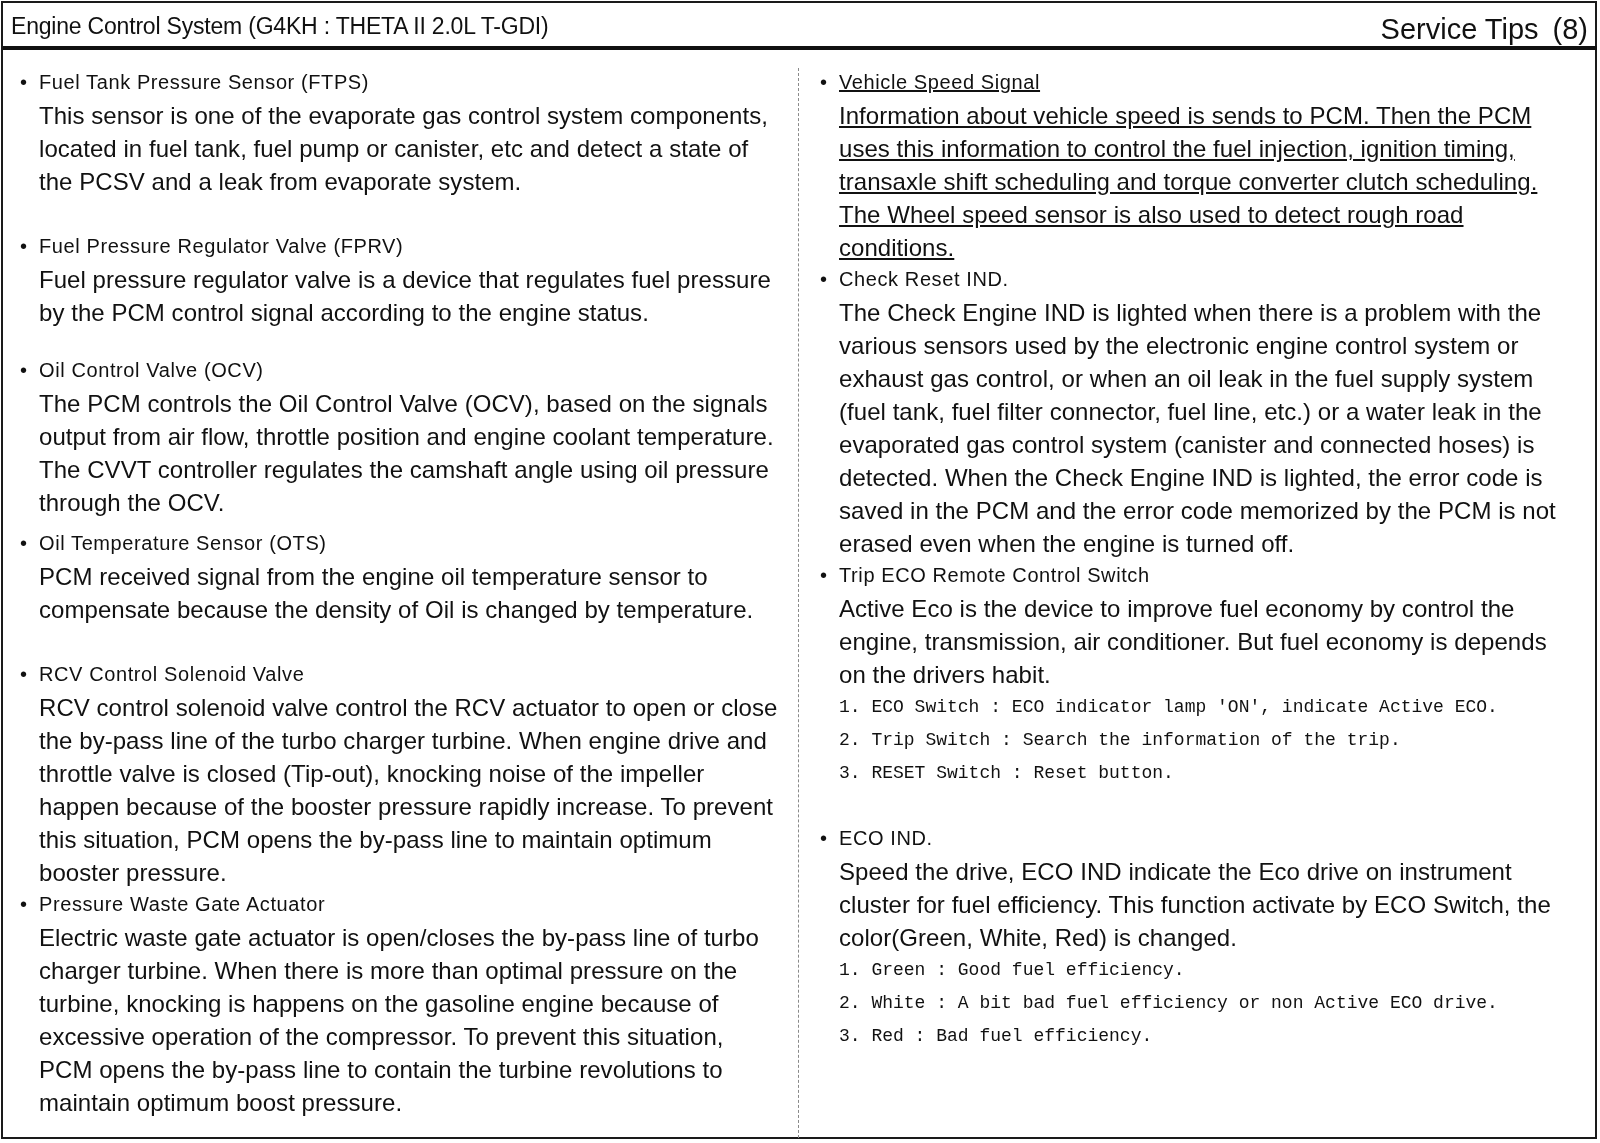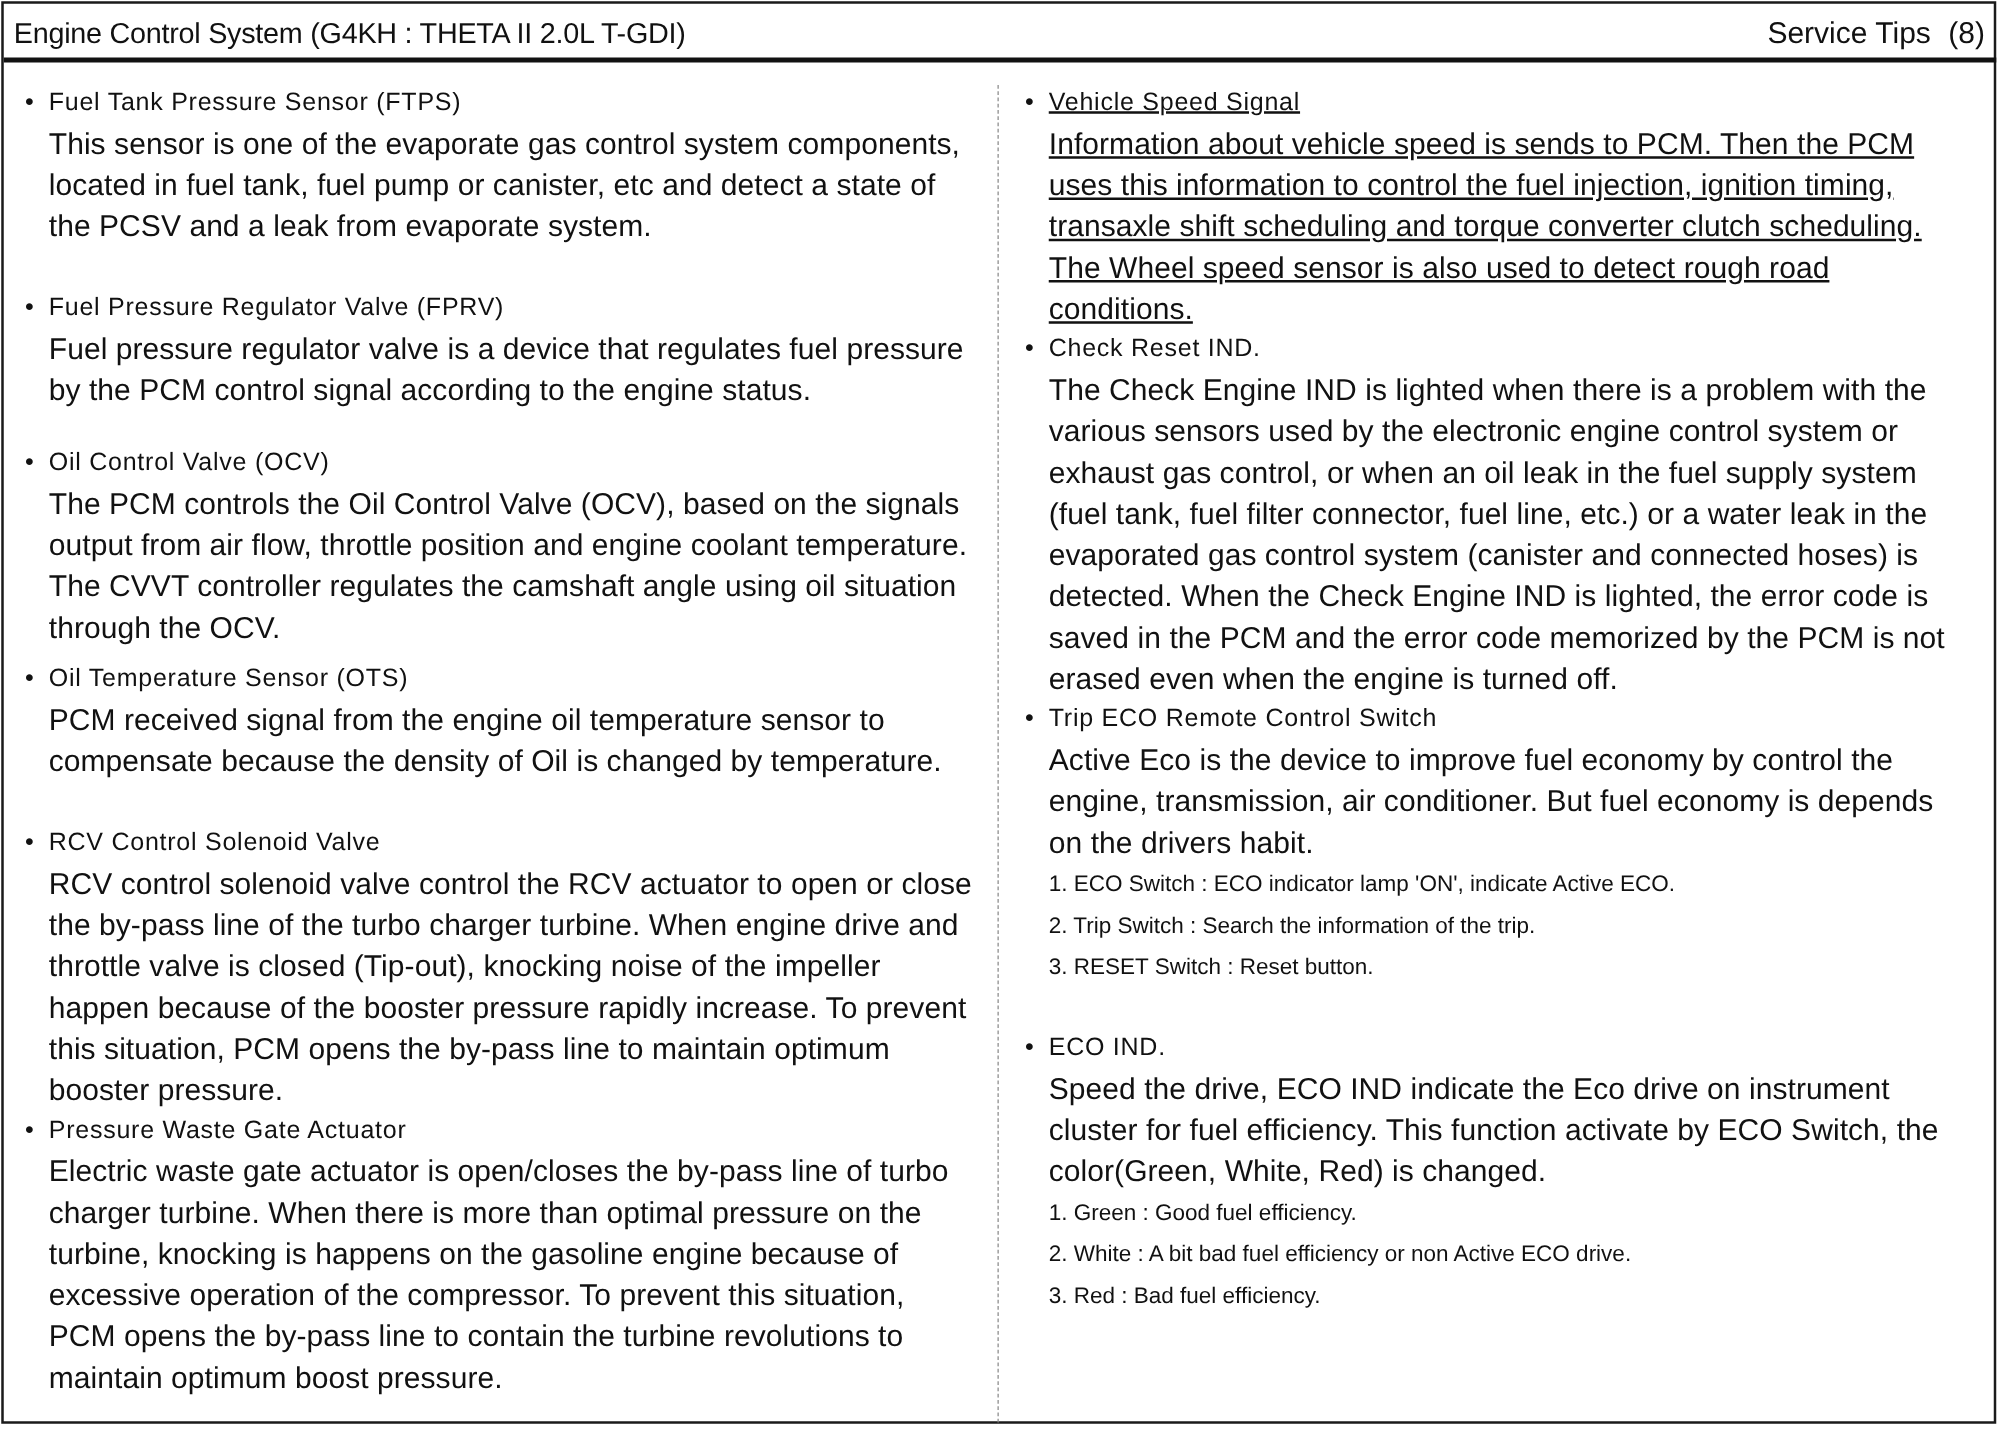--- a/index.html
+++ b/index.html
@@ -3,32 +3,32 @@
 <meta charset="utf-8">
 <style>
   html, body { margin: 0; padding: 0; background: #ffffff; }
   body { width: 1600px; height: 1143px; position: relative; overflow: hidden;
          font-family: "Liberation Sans", sans-serif; color: #111; }
   .frame { position: absolute; left: 1px; top: 1px; width: 1596px; height: 1138px;
            border: 2px solid #1a1a1a; border-top: 2px solid #1a1a1a; box-sizing: border-box; }
   .header { position: absolute; left: 3px; top: 3px; width: 1594px; height: 47px;
             border-bottom: 4px solid #111; box-sizing: border-box; }
   .title { position: absolute; left: 8px; top: 10px; font-size: 23px; letter-spacing: -0.2px; }
-  .tips { position: absolute; right: 9px; top: 10px; font-size: 24px; }
+  .tips { position: absolute; right: 9px; top: 10px; font-size: 29px; }
   .tips .num { margin-left: 14px; }
   .col { position: absolute; top: 66px; }
   .col.left { left: 20px; width: 758px; }
   .col.right { left: 820px; width: 760px; }
   .section { position: absolute; left: 0; right: 0; }
   .sec-title { font-size: 20px; line-height: 33px; height: 33px; white-space: nowrap; letter-spacing: 0.6px; }
   .bullet { display: inline-block; width: 19px; font-size: 20px; }
   .para { margin-left: 19px; font-size: 24px; line-height: 33px; text-align: justify;
           letter-spacing: 0.05px; }
   .para.last-noj { text-align: left; }
-  .list-item { margin-left: 19px; font-size: 18px; line-height: 33px; white-space: nowrap; }
+  .list-item { margin-left: 19px; font-size: 18px; line-height: 33px; white-space: nowrap; font-family: Liberation Mono, monospace; }
   .divider { position: absolute; left: 798px; top: 68px; width: 0; height: 1070px;
              border-left: 1px dashed #8a8a8a; }
 </style>
 </head>
 <body>
 
 <div class="frame"></div>
 
 <div class="header">
   <div class="title">Engine Control System (G4KH : THETA II 2.0L T-GDI)</div>
@@ -43,21 +43,21 @@
   <div class="section" style="top:0px;">
     <div class="sec-title"><span class="bullet">•</span><span>Fuel Tank Pressure Sensor (FTPS)</span></div>
     <div class="para last-noj">This sensor is one of the evaporate gas control system components, located in fuel tank, fuel pump or canister, etc and detect a state of the PCSV and a leak from evaporate system.</div>
   </div>
   <div class="section" style="top:164px;">
     <div class="sec-title"><span class="bullet">•</span><span>Fuel Pressure Regulator Valve (FPRV)</span></div>
     <div class="para last-noj">Fuel pressure regulator valve is a device that regulates fuel pressure by the PCM control signal according to the engine status.</div>
   </div>
   <div class="section" style="top:288px;">
     <div class="sec-title"><span class="bullet">•</span><span>Oil Control Valve (OCV)</span></div>
-    <div class="para last-noj">The PCM controls the Oil Control Valve (OCV), based on the signals output from air flow, throttle position and engine coolant temperature. The CVVT controller regulates the camshaft angle using oil situation through the OCV.</div>
+    <div class="para last-noj">The PCM controls the Oil Control Valve (OCV), based on the signals output from air flow, throttle position and engine coolant temperature. The CVVT controller regulates the camshaft angle using oil pressure through the OCV.</div>
   </div>
   <div class="section" style="top:461px;">
     <div class="sec-title"><span class="bullet">•</span><span>Oil Temperature Sensor (OTS)</span></div>
     <div class="para last-noj">PCM received signal from the engine oil temperature sensor to compensate because the density of Oil is changed by temperature.</div>
   </div>
   <div class="section" style="top:592px;">
     <div class="sec-title"><span class="bullet">•</span><span>RCV Control Solenoid Valve</span></div>
     <div class="para last-noj">RCV control solenoid valve control the RCV actuator to open or close the by-pass line of the turbo charger turbine. When engine drive and throttle valve is closed (Tip-out), knocking noise of the impeller happen because of the booster pressure rapidly increase. To prevent this situation, PCM opens the by-pass line to maintain optimum booster pressure.</div>
   </div>
   <div class="section" style="top:822px;">

